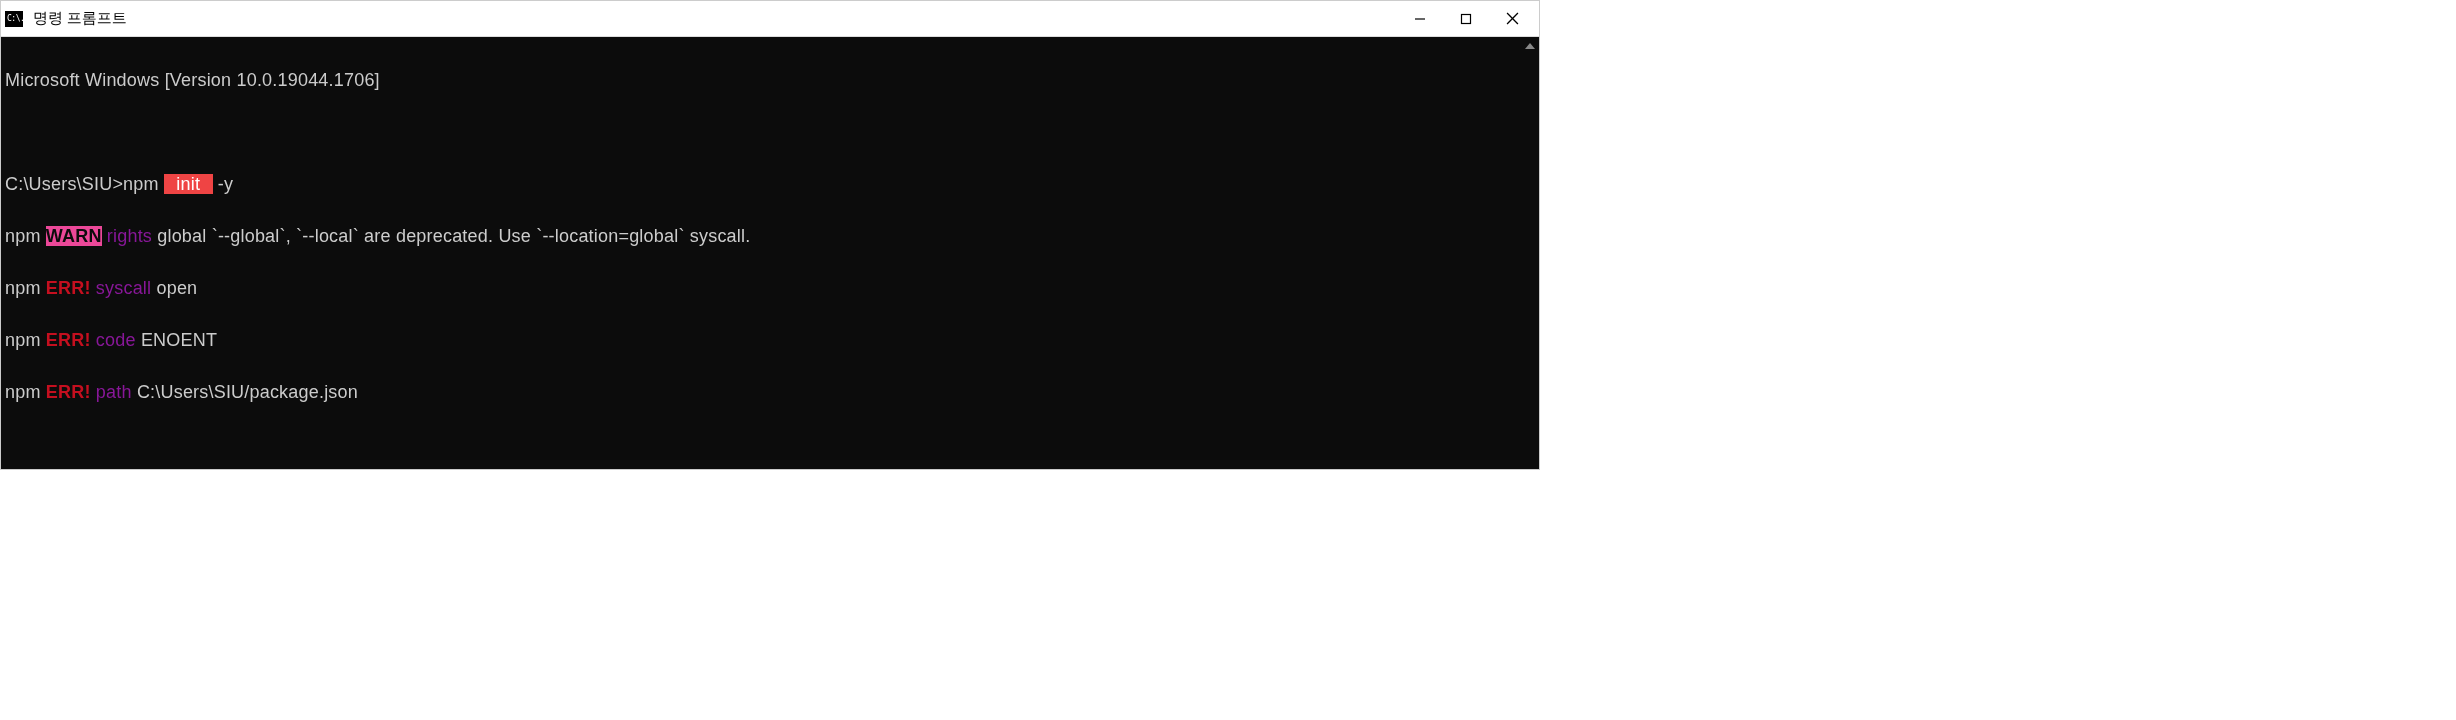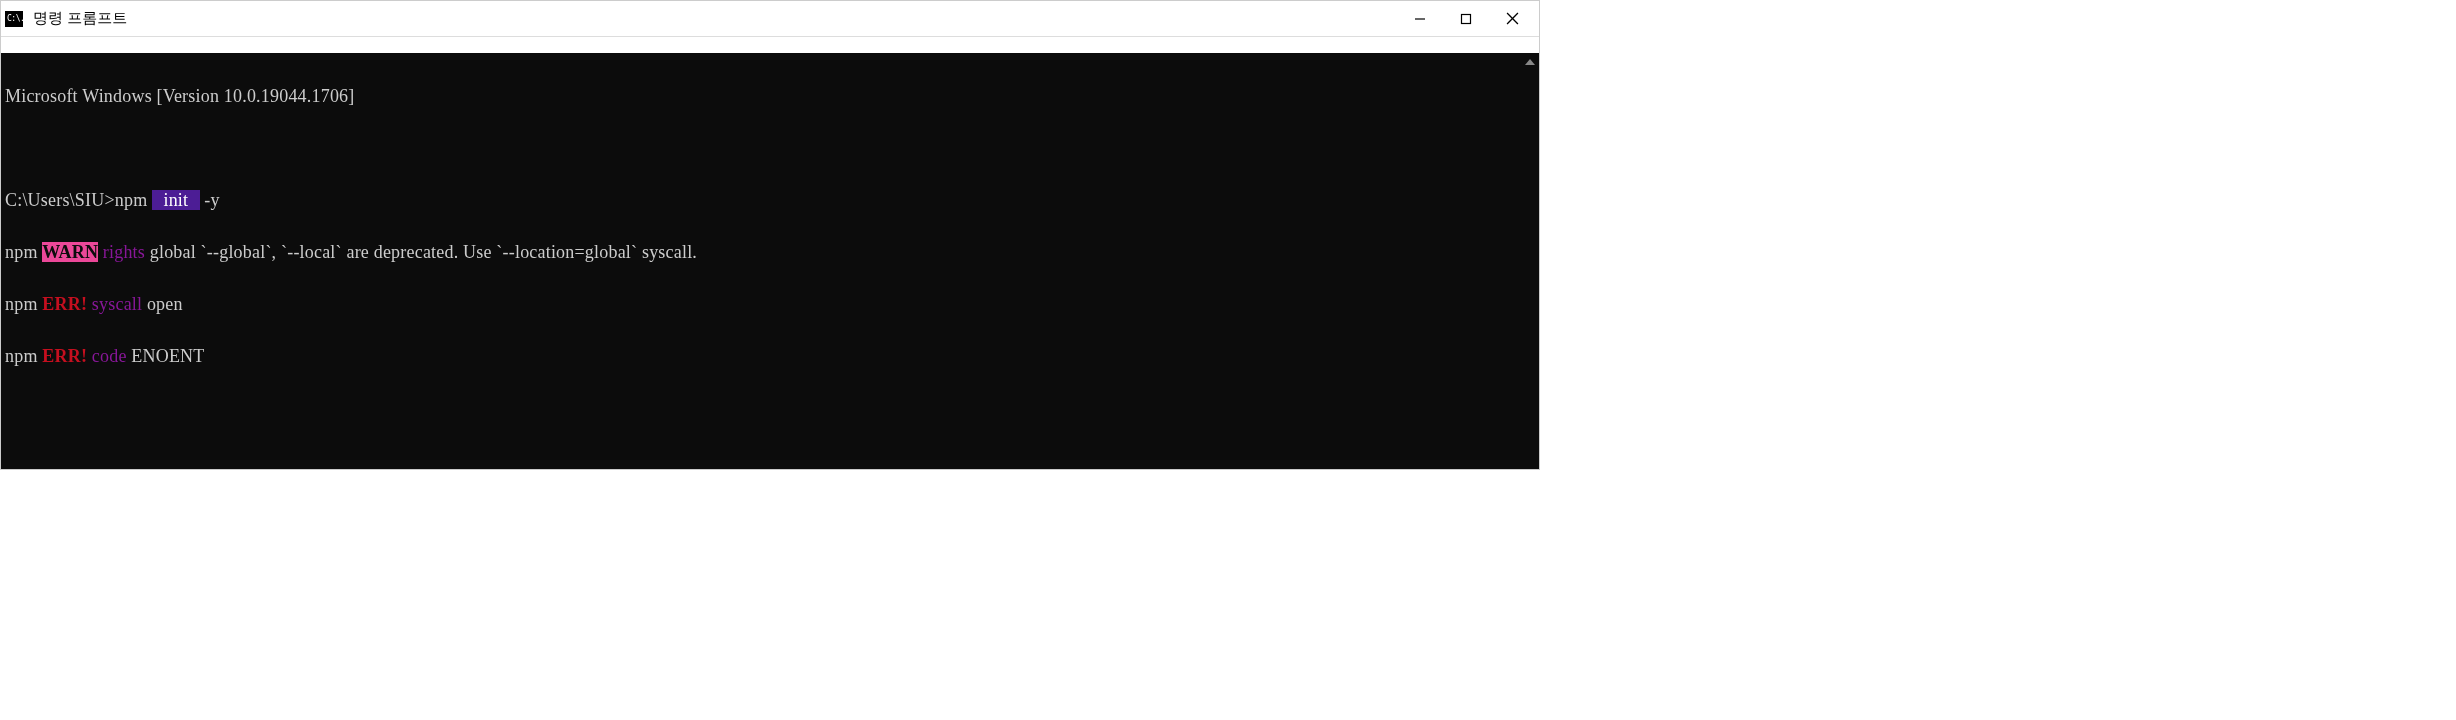--- a/index.html
+++ b/index.html
@@ -38,21 +38,21 @@
     }
     .titlebar-icon span {
       color: #fff;
       font-size: 8px;
       font-family: Consolas, monospace;
       letter-spacing: -0.5px;
     }
     .titlebar-title {
       color: #000;
       font-size: 15px;
-      font-family: Liberation Sans, sans-serif;
+      font-family: Liberation Serif, serif;
       flex: 1;
     }
     .win-controls {
       display: flex;
       align-items: center;
     }
     .win-btn {
       width: 46px;
       height: 36px;
       display: flex;
@@ -62,25 +62,24 @@
     }
     .win-btn svg { display: block; }
     .terminal {
       flex: 1;
       background: #0c0c0c;
       color: #cccccc;
       font-size: 18px;
       line-height: 26px;
       padding: 4px 22px 4px 4px;
       white-space: pre;
-      font-family: Liberation Serif, serif;
+      font-family: Liberation Sans, sans-serif;
       position: relative;
       overflow: hidden;
       letter-spacing: 0.2px;
-      margin-top: 16px;
     }
     .scrollbar {
       position: absolute;
       right: 0;
       top: 0;
       width: 18px;
       height: 100%;
       background: #0c0c0c;
     }
     .scroll-up {
@@ -94,21 +93,21 @@
       justify-content: center;
       color: #888;
       font-size: 10px;
     }
     .ln { display: block; white-space: pre; }
     .empty { display: block; height: 26px; }
     .c-white { color: #cccccc; }
     .c-warn-bg { background: #ec4899; color: #0c0c0c; font-weight: bold; padding: 0 0px; }
     .c-purple { color: #881798; }
     .c-red { color: #c50f1f; font-weight: bold; }
-    .c-hl { background: #4c1d95; color: #fff; padding: 0 2px; }
+    .c-hl { background: #ef4444; color: #fff; padding: 0 2px; }
     .seg { display: inline; }
   </style>
 </head>
 <body>
 
 <div class="window">
   <div class="titlebar">
     <div class="titlebar-icon">
       <span>C:\.</span>
     </div>
@@ -133,20 +132,21 @@
     </div>
   </div>
 
   <div class="terminal">
 <span class="ln"><span class="c-white seg">Microsoft Windows [Version 10.0.19044.1706]</span></span>
 <span class="empty"></span>
 <span class="ln"><span class="c-white seg">C:\Users\SIU&gt;npm </span><span class="c-hl seg">  init  </span><span class="c-white seg"> -y</span></span>
 <span class="ln"><span class="c-white seg">npm </span><span class="c-warn-bg seg">WARN</span><span class="seg"> </span><span class="c-purple seg">rights</span><span class="c-white seg"> global `--global`, `--local` are deprecated. Use `--location=global` syscall.</span></span>
 <span class="ln"><span class="c-white seg">npm </span><span class="c-red seg">ERR!</span><span class="seg"> </span><span class="c-purple seg">syscall</span><span class="c-white seg"> open</span></span>
 <span class="ln"><span class="c-white seg">npm </span><span class="c-red seg">ERR!</span><span class="seg"> </span><span class="c-purple seg">code</span><span class="c-white seg"> ENOENT</span></span>
+<span class="ln"><span class="c-white seg">npm </span><span class="c-red seg">ERR!</span><span class="seg"> </span><span class="c-purple seg">path</span><span class="c-white seg"> C:\Users\SIU/package.json</span></span>
 
 
 
 
 
 
 
 
     <div class="scrollbar">
       <div class="scroll-up">

